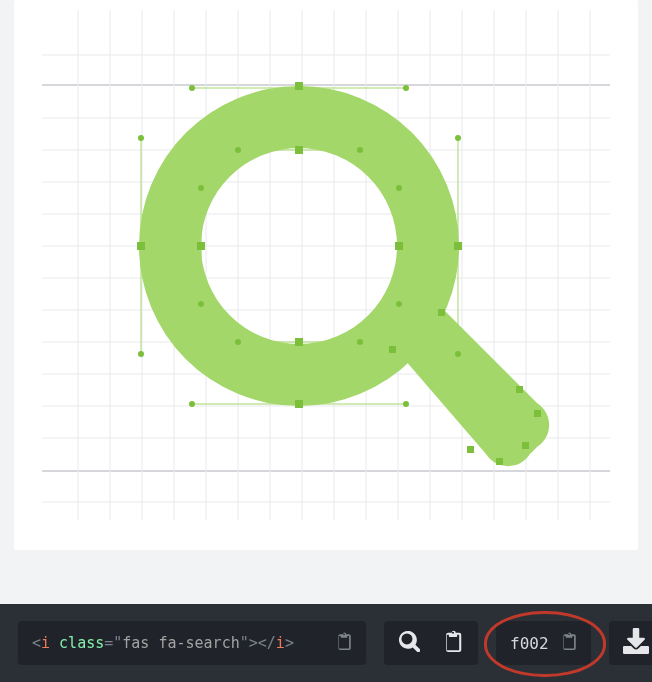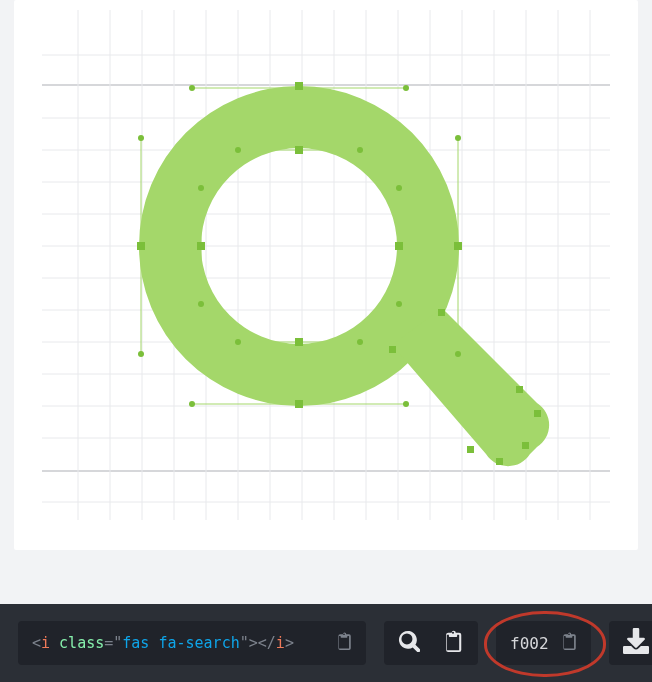--- a/index.html
+++ b/index.html
@@ -21,21 +21,21 @@
   .iconbox svg{width:22px;height:22px;fill:#e6e7ea}
   .unibox{width:95px;justify-content:space-between;gap:2px;position:relative}
   .uni{font-family:ui-monospace,Menlo,monospace;font-size:16px;color:#d6d7da}
   .circle-callout{position:absolute;left:-12px;top:-10px;width:116px;height:60px;border:3px solid #c0392b;border-radius:60px/32px;pointer-events:none}
   .dlbox{width:34px;justify-content:center}
   .dlbox svg{width:26px;height:26px;fill:#e6e7ea}
   
   .tok-punc{color:#7c828c}
   .tok-tag{color:#ef7a5a}
   .tok-attr{color:#86efac}
-  .tok-str{color:#0ea5e9}
+  .tok-str{color:#a3a3a3}
 </style>
 </head>
 <body>
 
 <div class="preview-panel">
   <svg class="grid" viewBox="0 0 568 510">
     <g>
       <line x1="0" y1="75" x2="568" y2="75" class="hl"></line>
       <line x1="0" y1="461" x2="568" y2="461" class="hl"></line>
       <line x1="0" y1="45" x2="568" y2="45"></line>

